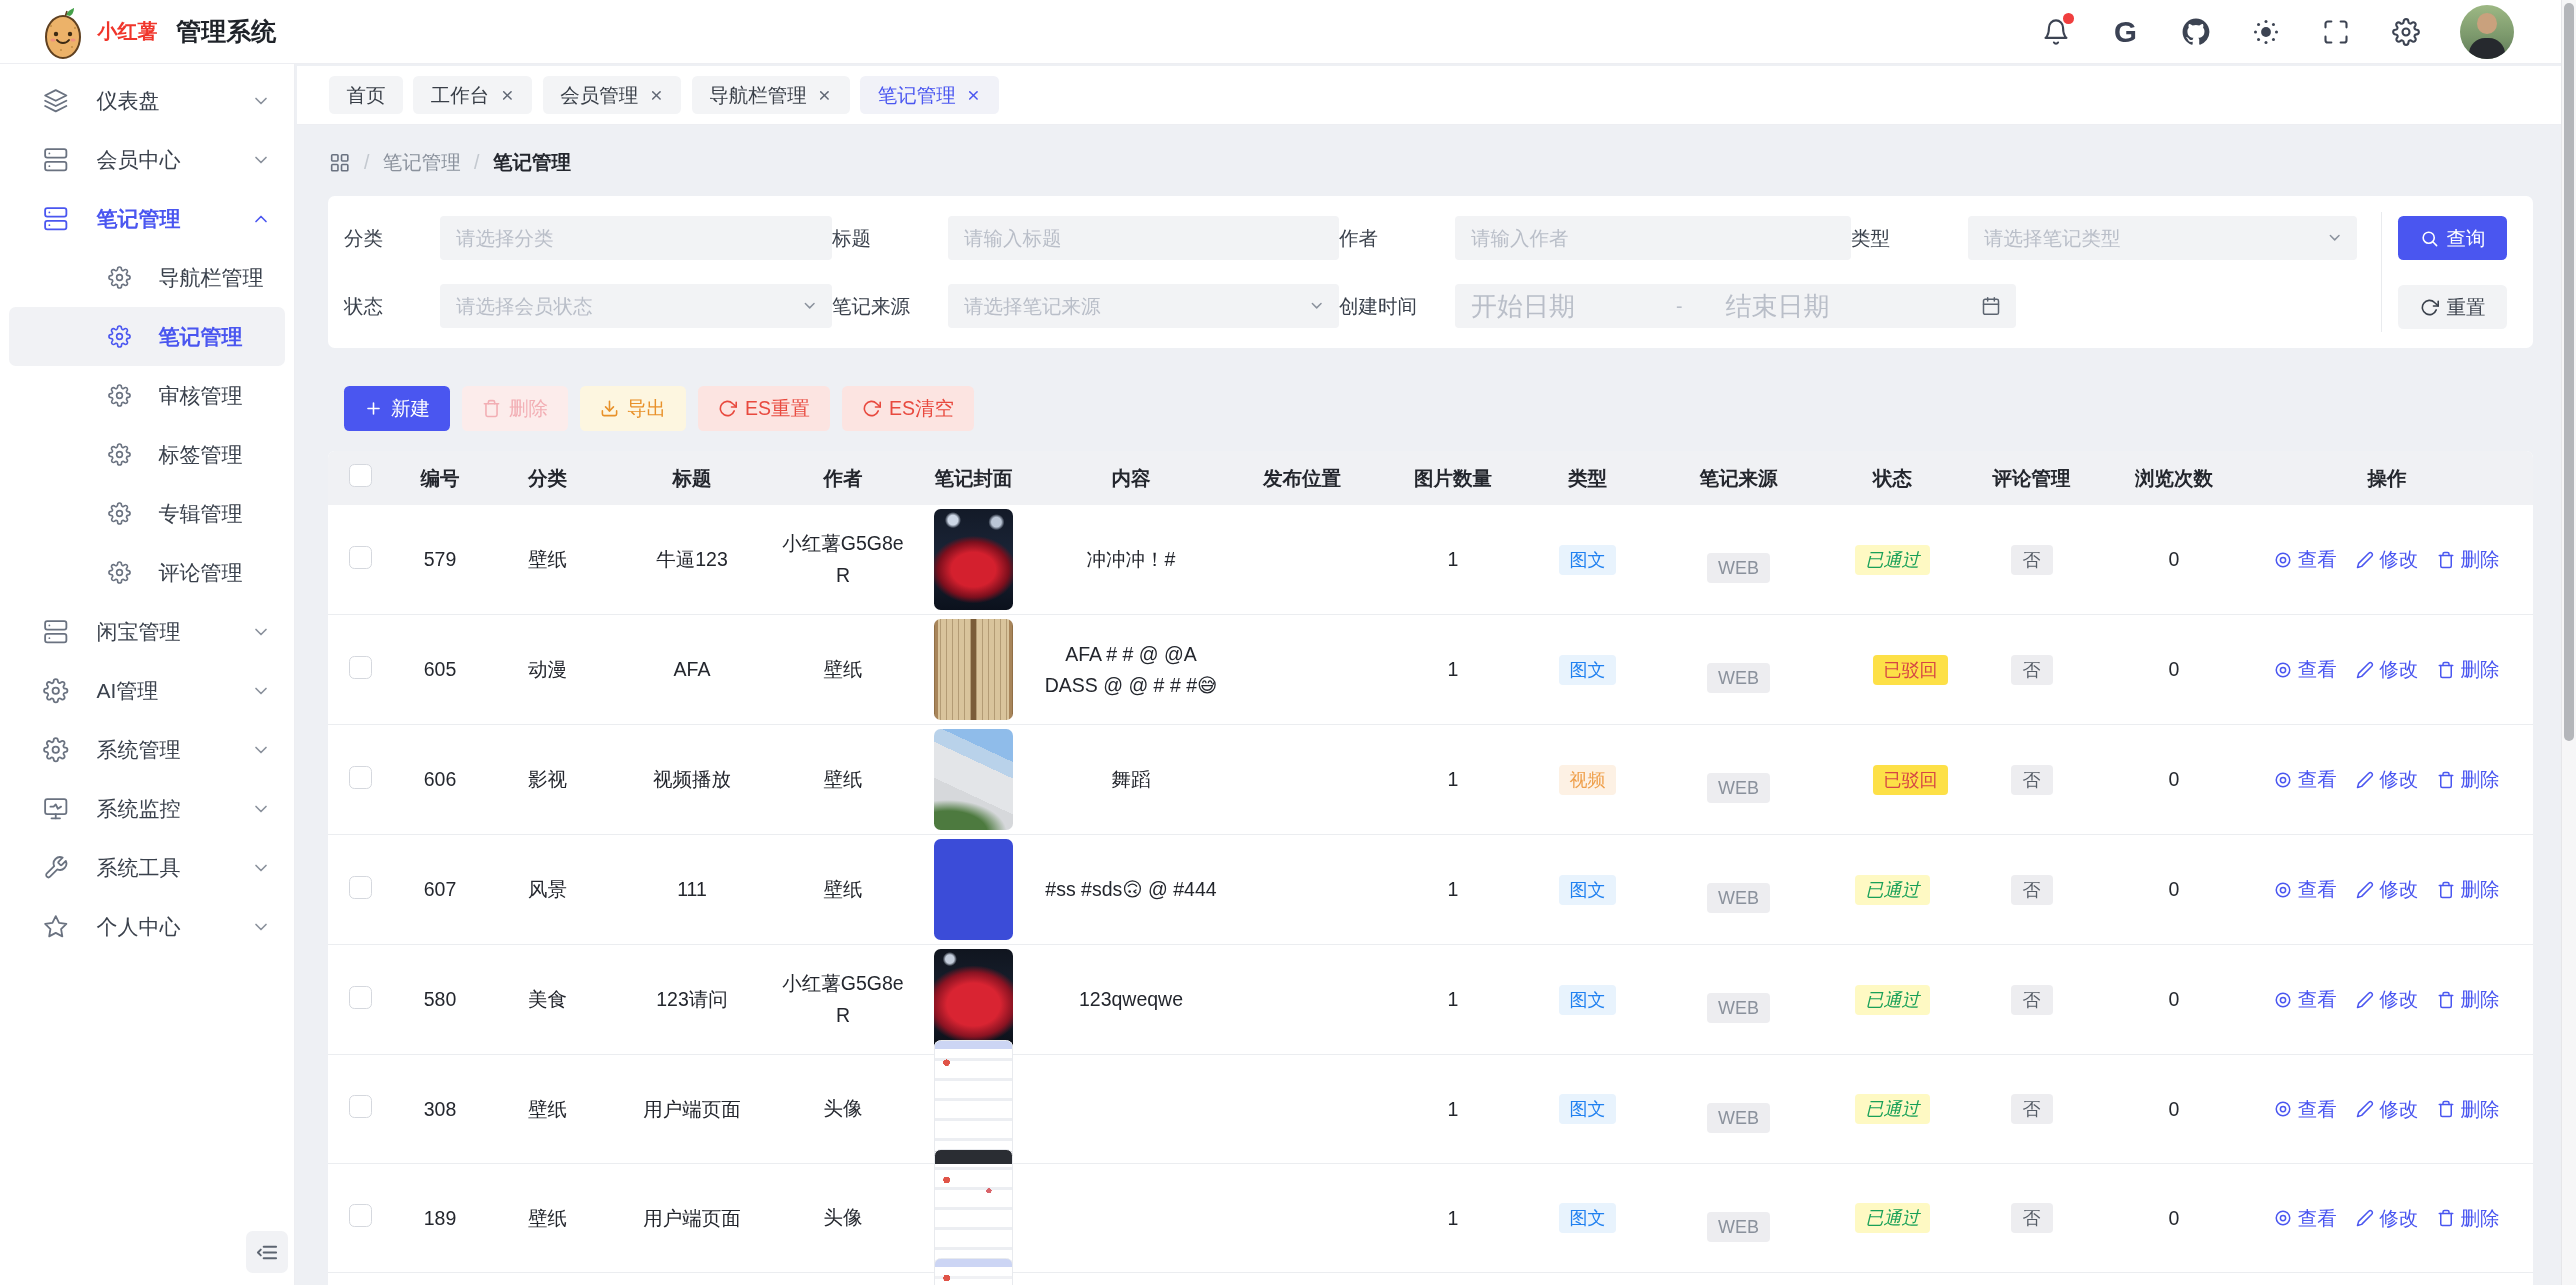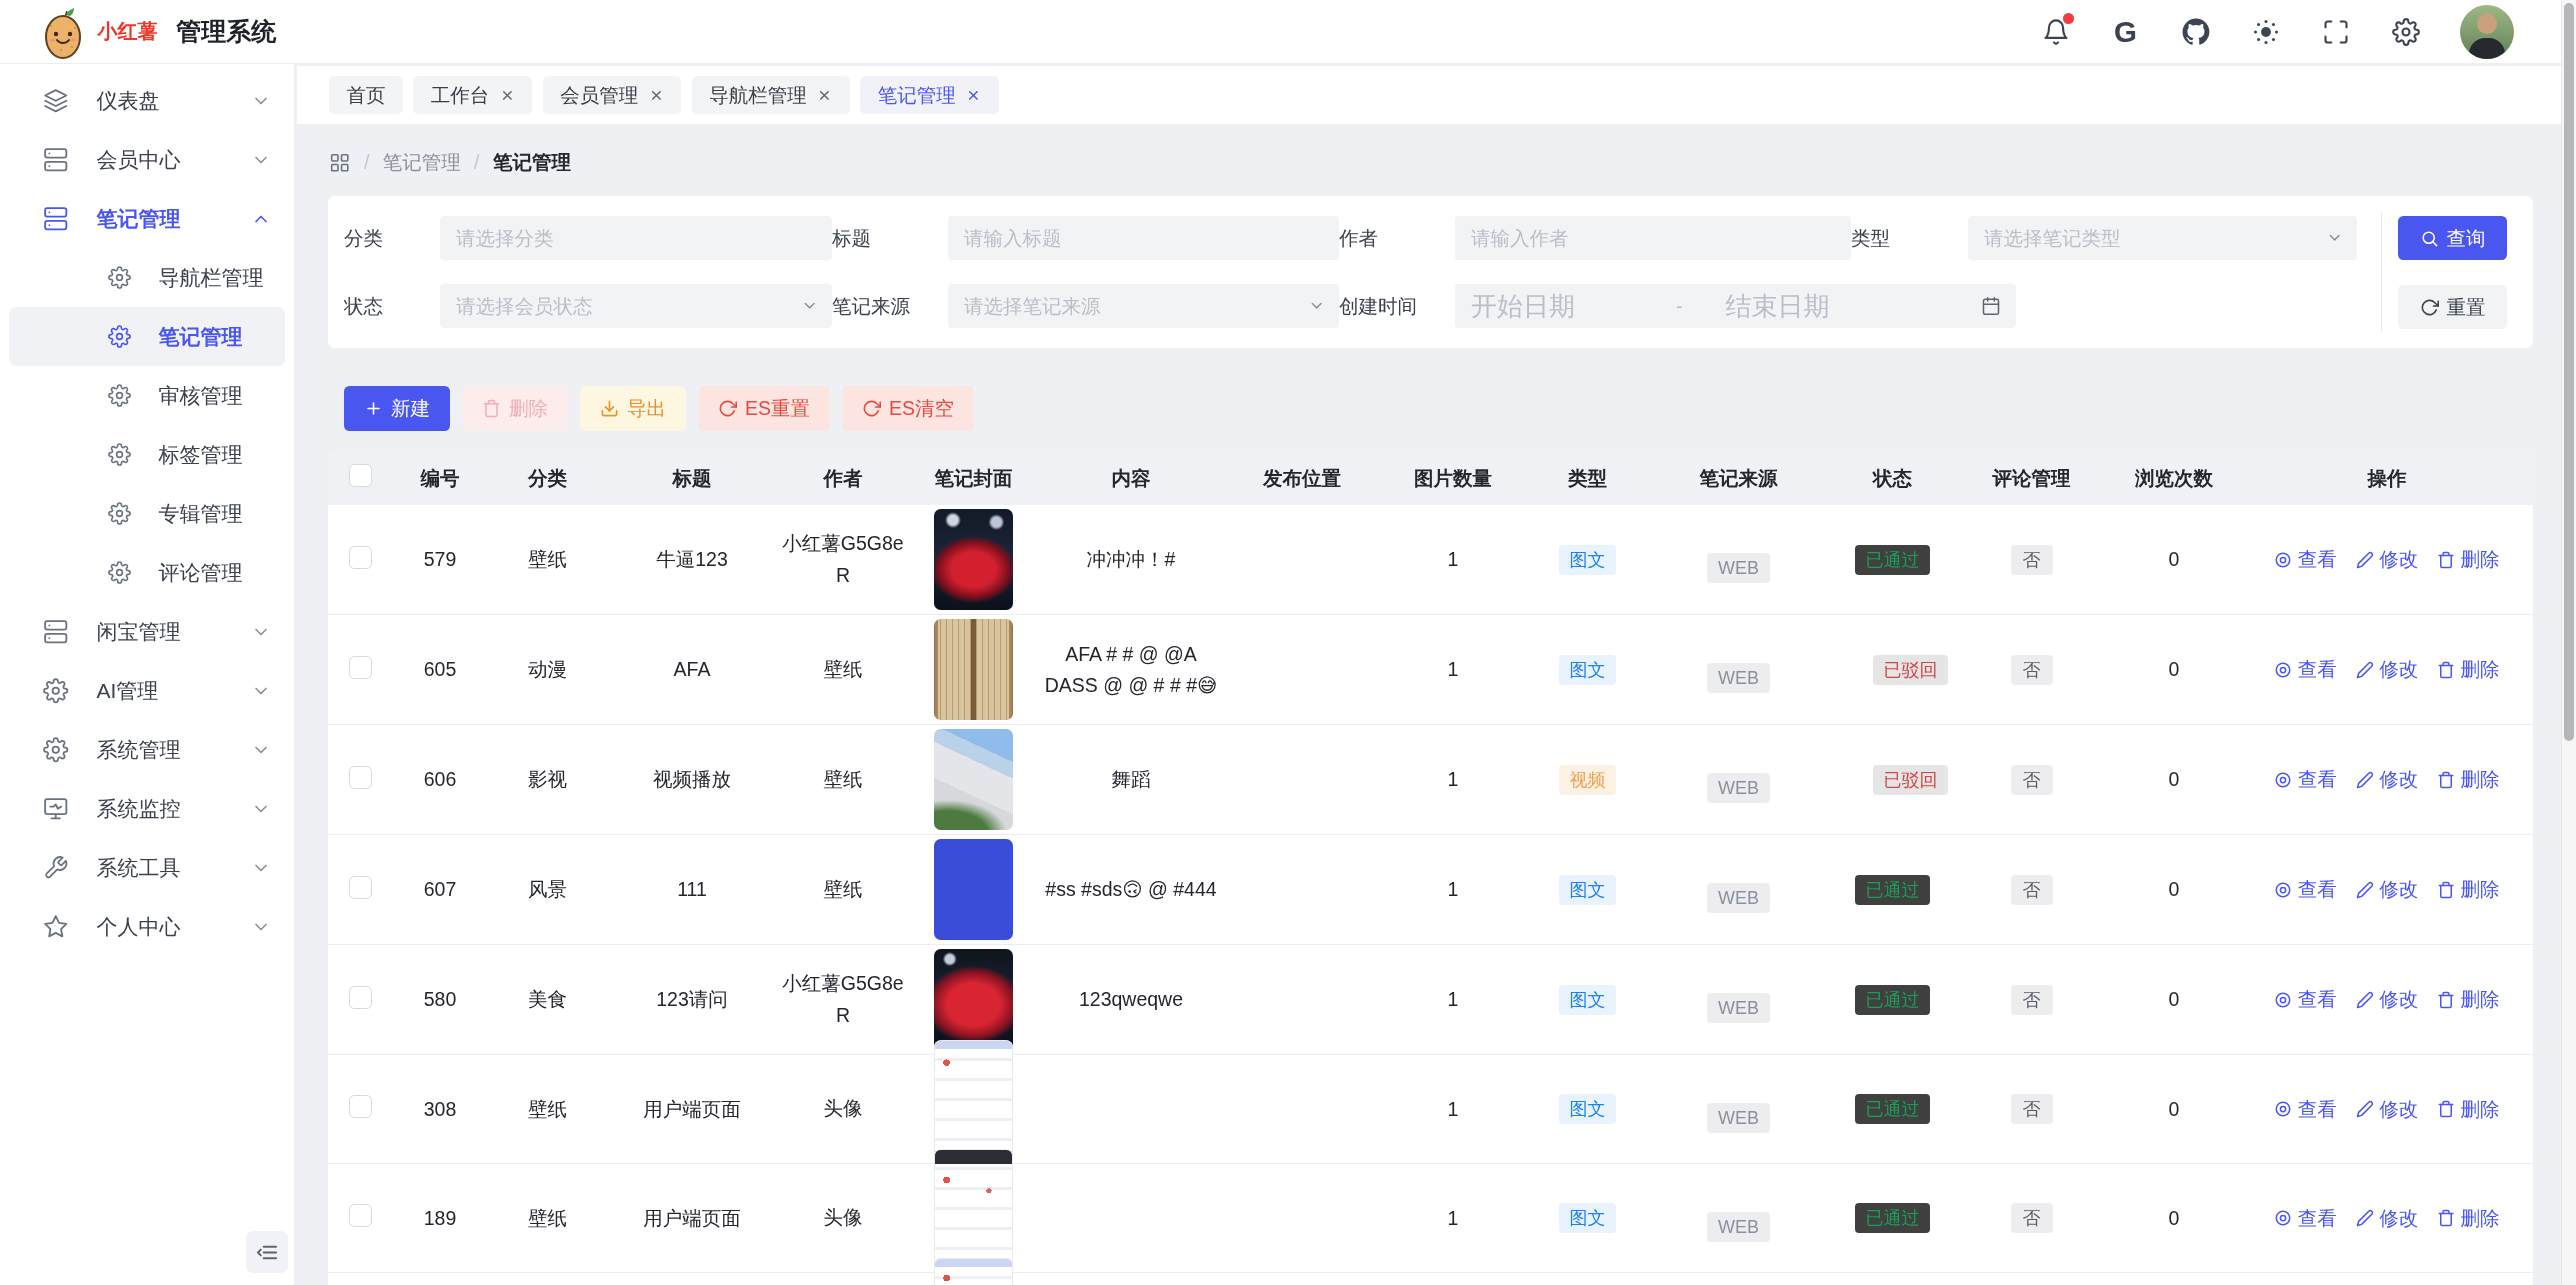--- a/index.html
+++ b/index.html
@@ -106,22 +106,22 @@
   th { font-size:19.5px; font-weight:700; color:#23262d; text-align:center; }
   tbody tr { height:105px; border-bottom:1.3px solid #ebedf0; }
   td { text-align:center; font-size:19.5px; color:#23262d; padding:4px 5.4px; }
   .c-author { word-break:break-all; line-height:1.6; }
   .c-content { line-height:1.55; }
   .cb { display:inline-block; width:23px; height:23px; border:1.3px solid #d5d8de; border-radius:5.4px; background:#fff; cursor:pointer; }
   .tag { display:inline-block; padding:6px 10.7px; border-radius:4px; font-size:18px; line-height:1; }
   .tag-blue   { background:#e8f3fd; color:#2080f0; }
   .tag-orange { background:#fdf1e4; color:#ef9f4a; }
   .tag-gray   { background:#ededf0; color:#8a919c;margin-top:17px; }
-  .tag-green  { background:#404040; color:#18a058; }
-  .tag-red    { background:#e5e5e5; color:#d64545;margin-left:36px; }
+  .tag-green  { background:#fef9c3; color:#18a058;font-style:italic; }
+  .tag-red    { background:#fde047; color:#d64545;margin-left:36px; }
   .tag-plain  { background:#ededf0; color:#555c66; padding:6px 12px; }
   .ops { display:flex; justify-content:center; gap:19px; white-space:nowrap; }
   .op { display:inline-flex; align-items:center; gap:5.4px; color:#4a56f0; font-size:19.5px; cursor:pointer; text-decoration:none; }
   .op svg { width:18px; height:18px; stroke:#4a56f0; stroke-width:2; fill:none; stroke-linecap:round; stroke-linejoin:round; }
 
   
   .cover { width:79px; height:101px; border-radius:6.7px; margin:0 auto; position:relative; z-index:2; }
   .cover-r0, .cover-r4 { background:
     radial-gradient(circle 10.7px at 24% 11%, rgba(215,225,240,.95) 0 45%, transparent 75%),
     radial-gradient(circle 10.7px at 79% 13%, rgba(205,216,232,.9) 0 45%, transparent 75%),

